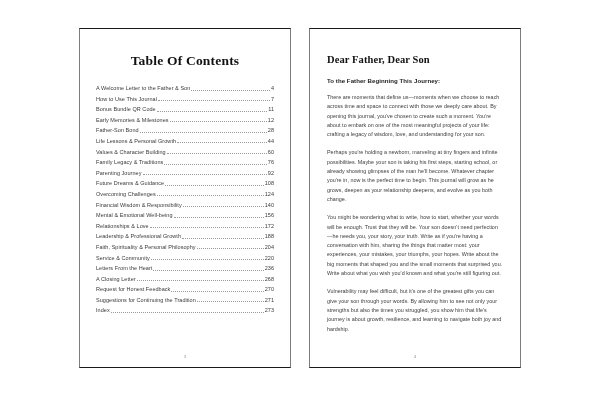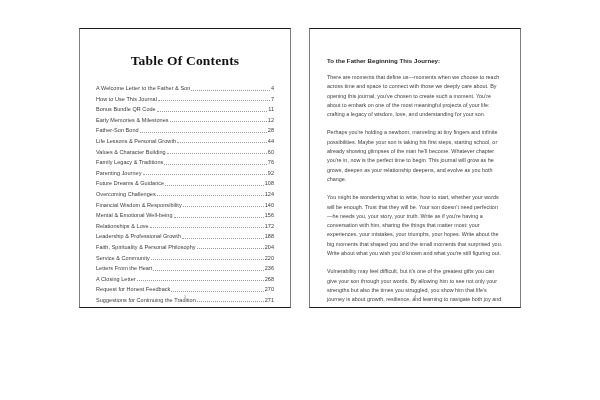--- a/index.html
+++ b/index.html
@@ -21,21 +21,21 @@
     display: flex;
     align-items: flex-start;
     justify-content: center;
     gap: 18px;
     padding-top: 28px;
     box-sizing: border-box;
   }
   .page {
     position: relative;
     width: 212px;
-    height: 280px;
+    height: 340px;
     background: #ffffff;
     box-sizing: border-box;
     border-top: 1.6px solid #1a1a1a;
     border-bottom: 1.6px solid #1a1a1a;
     border-left: 1.6px solid #7d7d7d;
     border-right: 1.6px solid #7d7d7d;
     overflow: hidden;
   }
   .page-inner {
     position: absolute;
@@ -253,20 +253,21 @@
             <span class="toc-leader"></span>
             <span class="toc-page">273</span>
           </div>
         </div>
     </div>
     <div class="folio">3</div>
   </div>
 
   <div class="page page-right">
     <div class="page-inner">
+      <div class="letter-title">Dear Father, Dear Son</div>
       <div class="letter-subtitle">To the Father Beginning This Journey:</div>
       <div class="letter-body">
           <p class="letter-para">There are moments that define us—moments when we choose to reach across time and space to connect with those we deeply care about. By opening this journal, you've chosen to create such a moment. You're about to embark on one of the most meaningful projects of your life: crafting a legacy of wisdom, love, and understanding for your son.</p>
           <p class="letter-para">Perhaps you're holding a newborn, marveling at tiny fingers and infinite possibilities. Maybe your son is taking his first steps, starting school, or already showing glimpses of the man he'll become. Whatever chapter you're in, now is the perfect time to begin. This journal will grow as he grows, deepen as your relationship deepens, and evolve as you both change.</p>
           <p class="letter-para">You might be wondering what to write, how to start, whether your words will be enough. Trust that they will be. Your son doesn't need perfection—he needs you, your story, your truth. Write as if you're having a conversation with him, sharing the things that matter most: your experiences, your mistakes, your triumphs, your hopes. Write about the big moments that shaped you and the small moments that surprised you. Write about what you wish you'd known and what you're still figuring out.</p>
           <p class="letter-para">Vulnerability may feel difficult, but it's one of the greatest gifts you can give your son through your words. By allowing him to see not only your strengths but also the times you struggled, you show him that life's journey is about growth, resilience, and learning to navigate both joy and hardship.</p>
         </div>
     </div>
     <div class="folio">4</div>
   </div>

